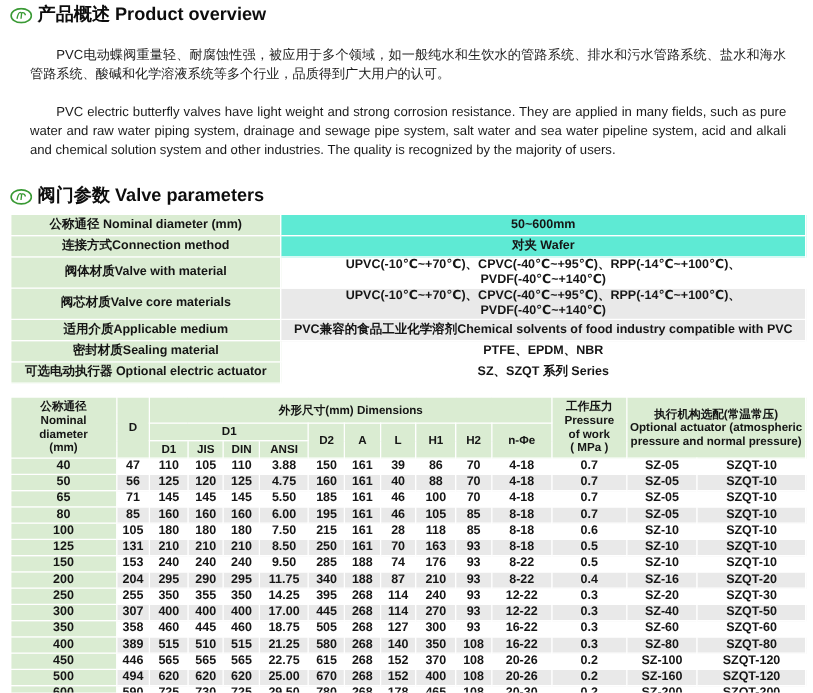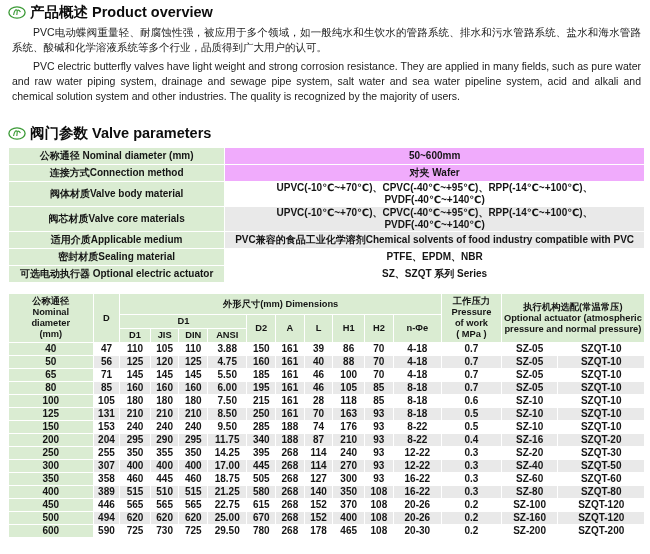--- a/index.html
+++ b/index.html
@@ -10,33 +10,33 @@
   .page{padding:3px 5px 0 8px;}
 
   .sec-title{
     display:flex;align-items:center;gap:4px;
     font-size:14.5px;font-weight:bold;color:#0d0d0d;
     margin:0;line-height:18px;
   }
   .logo{display:inline-flex;flex:0 0 auto;}
   .logo svg{display:block;}
 
-  .para{font-size:10.5px;line-height:15px;margin:4px;text-align:justify;text-indent:21px;color:#1b1b1b;}
+  .para{font-size:10.5px;line-height:15px;margin:16px;text-align:justify;text-indent:21px;color:#1b1b1b;}
 
   
   .vtable{
     width:100%;border-collapse:collapse;table-layout:fixed;
     margin-top:5px;font-size:10px;font-weight:bold;
   }
   .vtable td{
     border:1px solid #ffffff;height:16px;line-height:12px;
     text-align:center;vertical-align:middle;padding:0 4px;
   }
   .vtable td.lab{background:#daecd2;width:34%;}
-  .vtable td.val.green{background:#f0abfc;}
+  .vtable td.val.green{background:#5eead4;}
   .vtable td.val.gray{background:#e9e9e9;}
 
   
   .dtable{
     width:100%;border-collapse:collapse;table-layout:fixed;
     margin-top:4px;font-size:10px;font-weight:bold;
   }
   .dtable th{
     background:#daecd2;border:1px solid #ffffff;
     font-size:9.3px;font-weight:bold;line-height:11px;
@@ -90,21 +90,21 @@
       <tbody id="valve-body">
           <tr>
             <td class="lab">公称通径 Nominal diameter (mm)</td>
             <td class="val green">50~600mm</td>
           </tr>
           <tr>
             <td class="lab">连接方式Connection method</td>
             <td class="val green">对夹 Wafer</td>
           </tr>
           <tr>
-            <td class="lab">阀体材质Valve body material</td>
+            <td class="lab">阀体材质Valve with material</td>
             <td class="val ">UPVC(-10℃~+70℃)、CPVC(-40℃~+95℃)、RPP(-14℃~+100℃)、PVDF(-40℃~+140℃)</td>
           </tr>
           <tr>
             <td class="lab">阀芯材质Valve core materials</td>
             <td class="val gray">UPVC(-10℃~+70℃)、CPVC(-40℃~+95℃)、RPP(-14℃~+100℃)、PVDF(-40℃~+140℃)</td>
           </tr>
           <tr>
             <td class="lab">适用介质Applicable medium</td>
             <td class="val gray">PVC兼容的食品工业化学溶剂Chemical solvents of food industry compatible with PVC</td>
           </tr>

